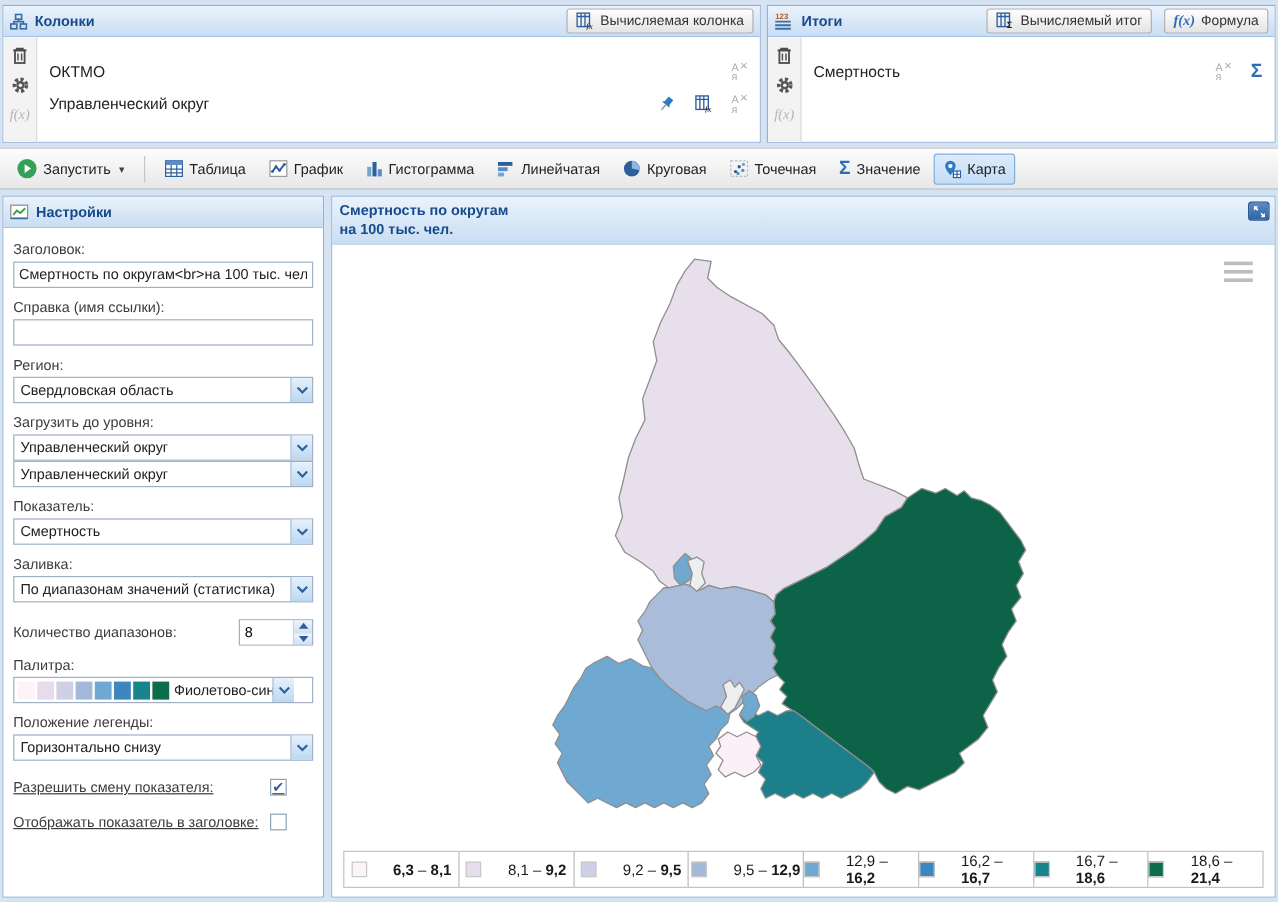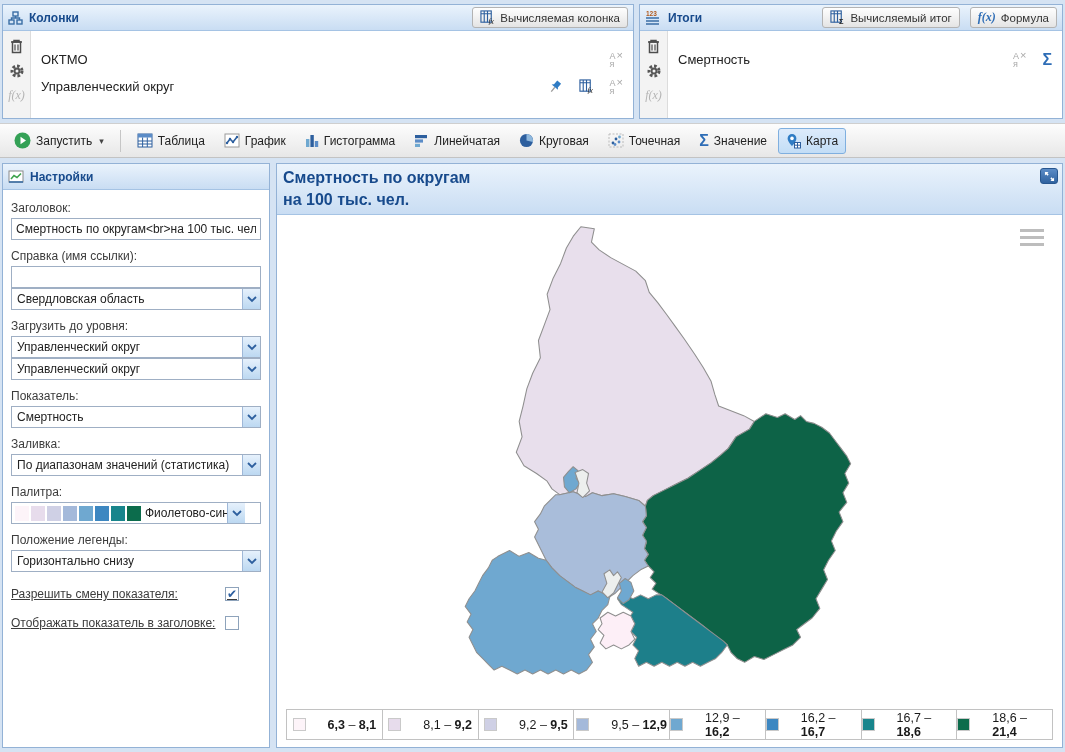--- a/index.html
+++ b/index.html
@@ -82,21 +82,21 @@
   .tri-dn { width:0; height:0; border-left:4px solid transparent; border-right:4px solid transparent; border-top:5px solid #2d5f9e; }
   .palette-combo .swatches { display:flex; align-items:center; padding-left:3px; gap:2px; }
   .palette-combo .swatches span { width:14px; height:15px; display:inline-block; }
   .palette-combo .combo-text { flex:1; width:84px; padding-left:4px; }
   .check-row { margin-top:15px;text-decoration:underline; }
   .checkbox { width:14px; height:14px; border:1px solid #8ea3bb; background:#fff; display:flex; align-items:center; justify-content:center;
               font-size:12px; line-height:12px; color:#2d5fa0; cursor:pointer; margin-right:22px; }
   
   #map-panel { position:absolute; left:276px; top:163px; right:2px; bottom:4px; }
   #map-header { height:auto; flex:0 0 auto; padding:3px 6px 4px; display:block; position:relative; line-height:1.35; }
-  #map-header .line { font-size:16px; }
+  #map-header .line { font-size:12px; }
   #map-expand {
     position:absolute; right:4px; top:4px; width:18px; height:16px; border-radius:3px;
     background:linear-gradient(#5b8cc7,#2f629f); border:1px solid #27568f;
     display:flex; align-items:center; justify-content:center; cursor:pointer;
   }
   #map-body { position:relative; background:#fff; }
   #map-svg { position:absolute; left:0; top:6px; right:0; bottom:44px; width:100%; height:calc(100% - 50px); }
   #burger { position:absolute; top:14px; right:18px; width:24px; cursor:pointer; }
   #burger div { height:3px; background:#bdbdbd; margin-bottom:4px; }
   
@@ -383,20 +383,21 @@
     <span>Настройки</span>
   </div>
   <div class="panel-body" id="settings-body">
 
     <div class="flabel">Заголовок:</div>
     <input class="text-input" value="Смертность по округам&lt;br&gt;на 100 тыс. чел." style="">
 
     <div class="flabel">Справка (имя ссылки):</div>
     <input class="text-input" value="" style="">
 
+    <div class="flabel">Регион:</div>
     <div class="combo">
       <span class="combo-text">Свердловская область</span>
       <span class="combo-trigger">
           <svg width="10" height="7" viewBox="0 0 10 7">
             <path d="M1,1 L5,5 L9,1" fill="none" stroke="#2d5f9e" stroke-width="1.8"></path>
           </svg>
         </span>
     </div>
 
     <div class="flabel">Загрузить до уровня:</div>
@@ -431,20 +432,34 @@
     <div class="flabel">Заливка:</div>
     <div class="combo">
       <span class="combo-text">По диапазонам значений (статистика)</span>
       <span class="combo-trigger">
           <svg width="10" height="7" viewBox="0 0 10 7">
             <path d="M1,1 L5,5 L9,1" fill="none" stroke="#2d5f9e" stroke-width="1.8"></path>
           </svg>
         </span>
     </div>
 
+    <div class="spin-row">
+      <span>Количество диапазонов:</span>
+      <span class="spinner">
+        <input value="8" style="">
+        <span class="spin-arrows">
+          <div>
+              <span class="tri-up"></span>
+            </div>
+          <div>
+              <span class="tri-dn"></span>
+            </div>
+        </span>
+      </span>
+    </div>
 
     <div class="flabel">Палитра:</div>
     <div class="combo palette-combo">
       <span class="swatches">
         <span style="background: rgb(253, 244, 249);"></span>
         <span style="background: rgb(231, 220, 236);"></span>
         <span style="background: rgb(207, 208, 229);"></span>
         <span style="background: rgb(164, 185, 218);"></span>
         <span style="background: rgb(111, 168, 208);"></span>
         <span style="background: rgb(61, 135, 193);"></span>

